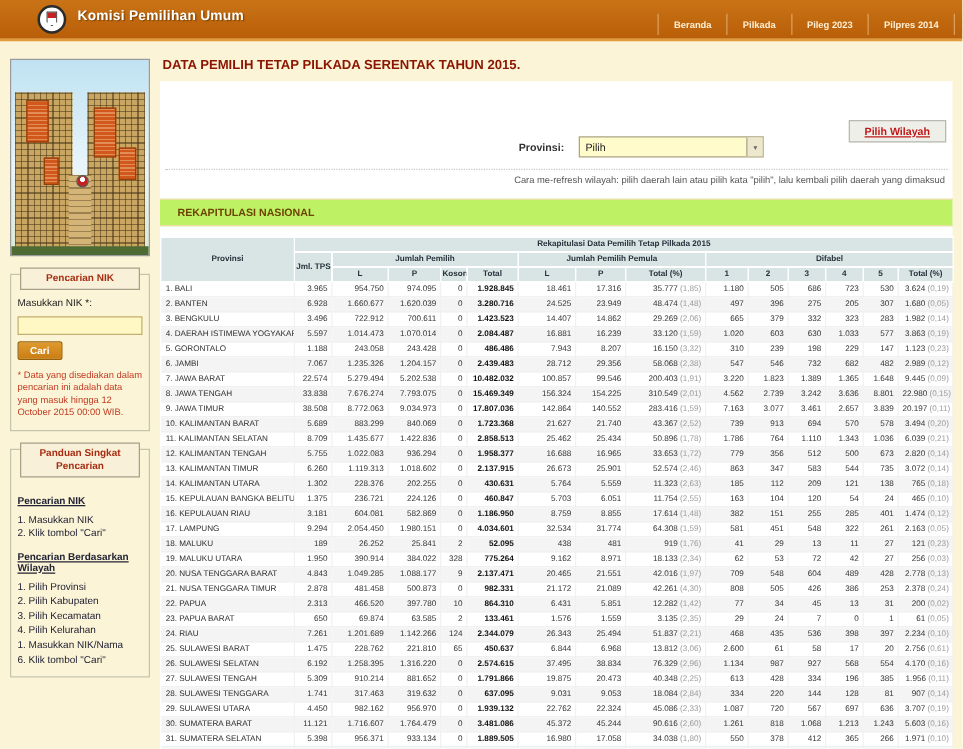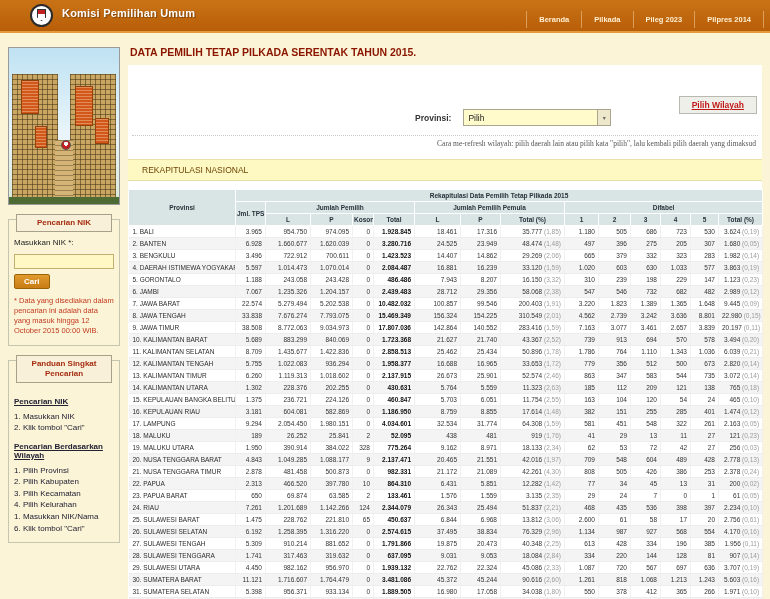--- a/index.html
+++ b/index.html
@@ -102,24 +102,24 @@
   .select {
     margin-left:12px; width:148px; height:17px; background:#FFFBCB; border:1px solid #ABA58E;
     display:flex; align-items:center; justify-content:space-between; cursor:pointer;gap:22px;
   }
   .select .val { font-size:8.5px; color:#222; padding-left:4px; }
   .select .arrow-box {
     width:13px; height:15px; background:#EDE8CC; border-left:1px solid #ABA58E;
     display:flex; align-items:center; justify-content:center; font-size:6px; color:#666;
   }
   .dotted-sep { margin:9px 4px 0; border-bottom:1px dotted #C9C9C9; }
-  .refresh-note { margin:3px 6px 0; text-align:right; font-size:7.5px; color:#555;font-family:Liberation Serif, serif; }
+  .refresh-note { margin:3px 6px 0; text-align:right; font-size:7.5px; color:#555; }
   .section-bar {
-    margin-top:11px; background:#fef9c3; border-top:1px solid #E8E0A8; border-bottom:1px solid #E8E0A8;
-    color:#6E4405; font-size:8.5px; font-weight:normal; padding:5px 14px;
+    margin-top:11px; background:#bef264; border-top:1px solid #E8E0A8; border-bottom:1px solid #E8E0A8;
+    color:#6E4405; font-size:8.5px; font-weight:bold; padding:5px 14px;
   }
 
   
   table.dpt { width:634px; border-collapse:collapse; table-layout:fixed; margin-top:8px; }
   .dpt th {
     background:#D9E4E4; border:1px solid #FFFFFF; color:#26323B;
     font-size:6.5px; font-weight:bold; padding:2px 1px; text-align:center; overflow:hidden; white-space:nowrap;
   }
   .dpt td {
     font-size:6.5px; color:#333; text-align:right; padding:1px 3px;

